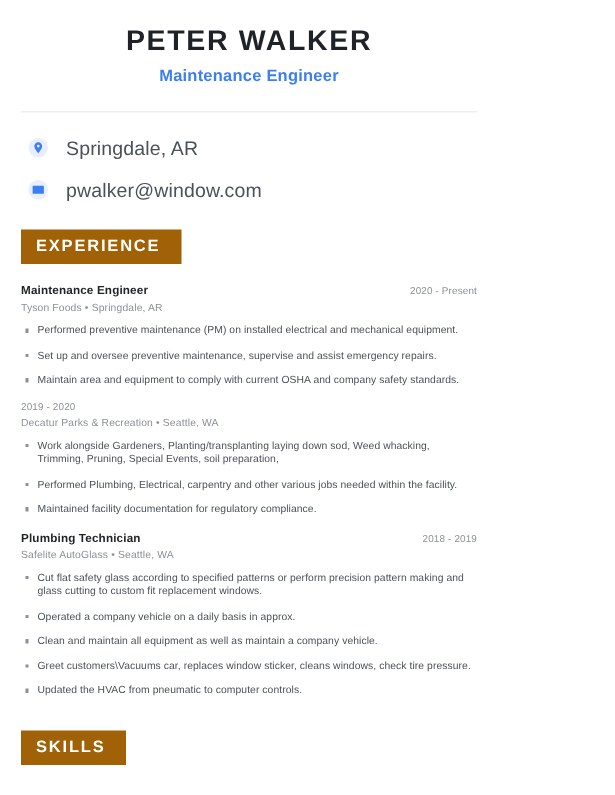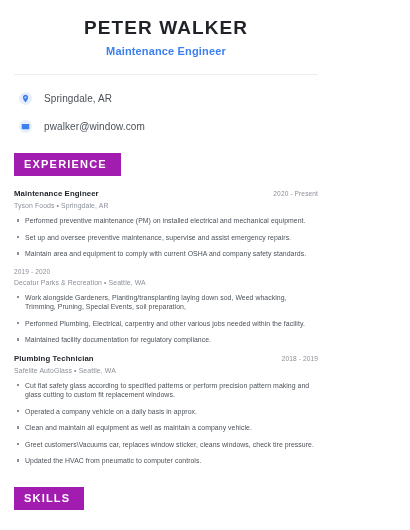--- a/index.html
+++ b/index.html
@@ -40,27 +40,27 @@
   .contact { margin-top: 13px; }
   .c-row { display: flex; align-items: center; height: 20px; margin-bottom: 8px; }
   .c-ico {
     width: 13px; height: 13px; border-radius: 50%;
     background: #e8eefc;
     display: flex; align-items: center; justify-content: center;
     margin-left: 5px; flex: 0 0 auto;
   }
   .c-ico svg { display: block; }
   .c-txt {
-    font-size: 10px; color: #4b5158; margin-left: 12px; letter-spacing: 0.1px;
+    font-size: 13px; color: #4b5158; margin-left: 12px; letter-spacing: 0.1px;
   }
 
   
   .banner {
     display: inline-block;
-    background: #a21caf;
+    background: #a16207;
     color: #fff;
     font-size: 11px;
     font-weight: bold;
     letter-spacing: 1.2px;
     padding: 5px 14px 5px 10px;
     line-height: 13px;
   }
   .sec-exp { margin-top: 17px; }
   .sec-skl { margin-top: 21px; }
 

